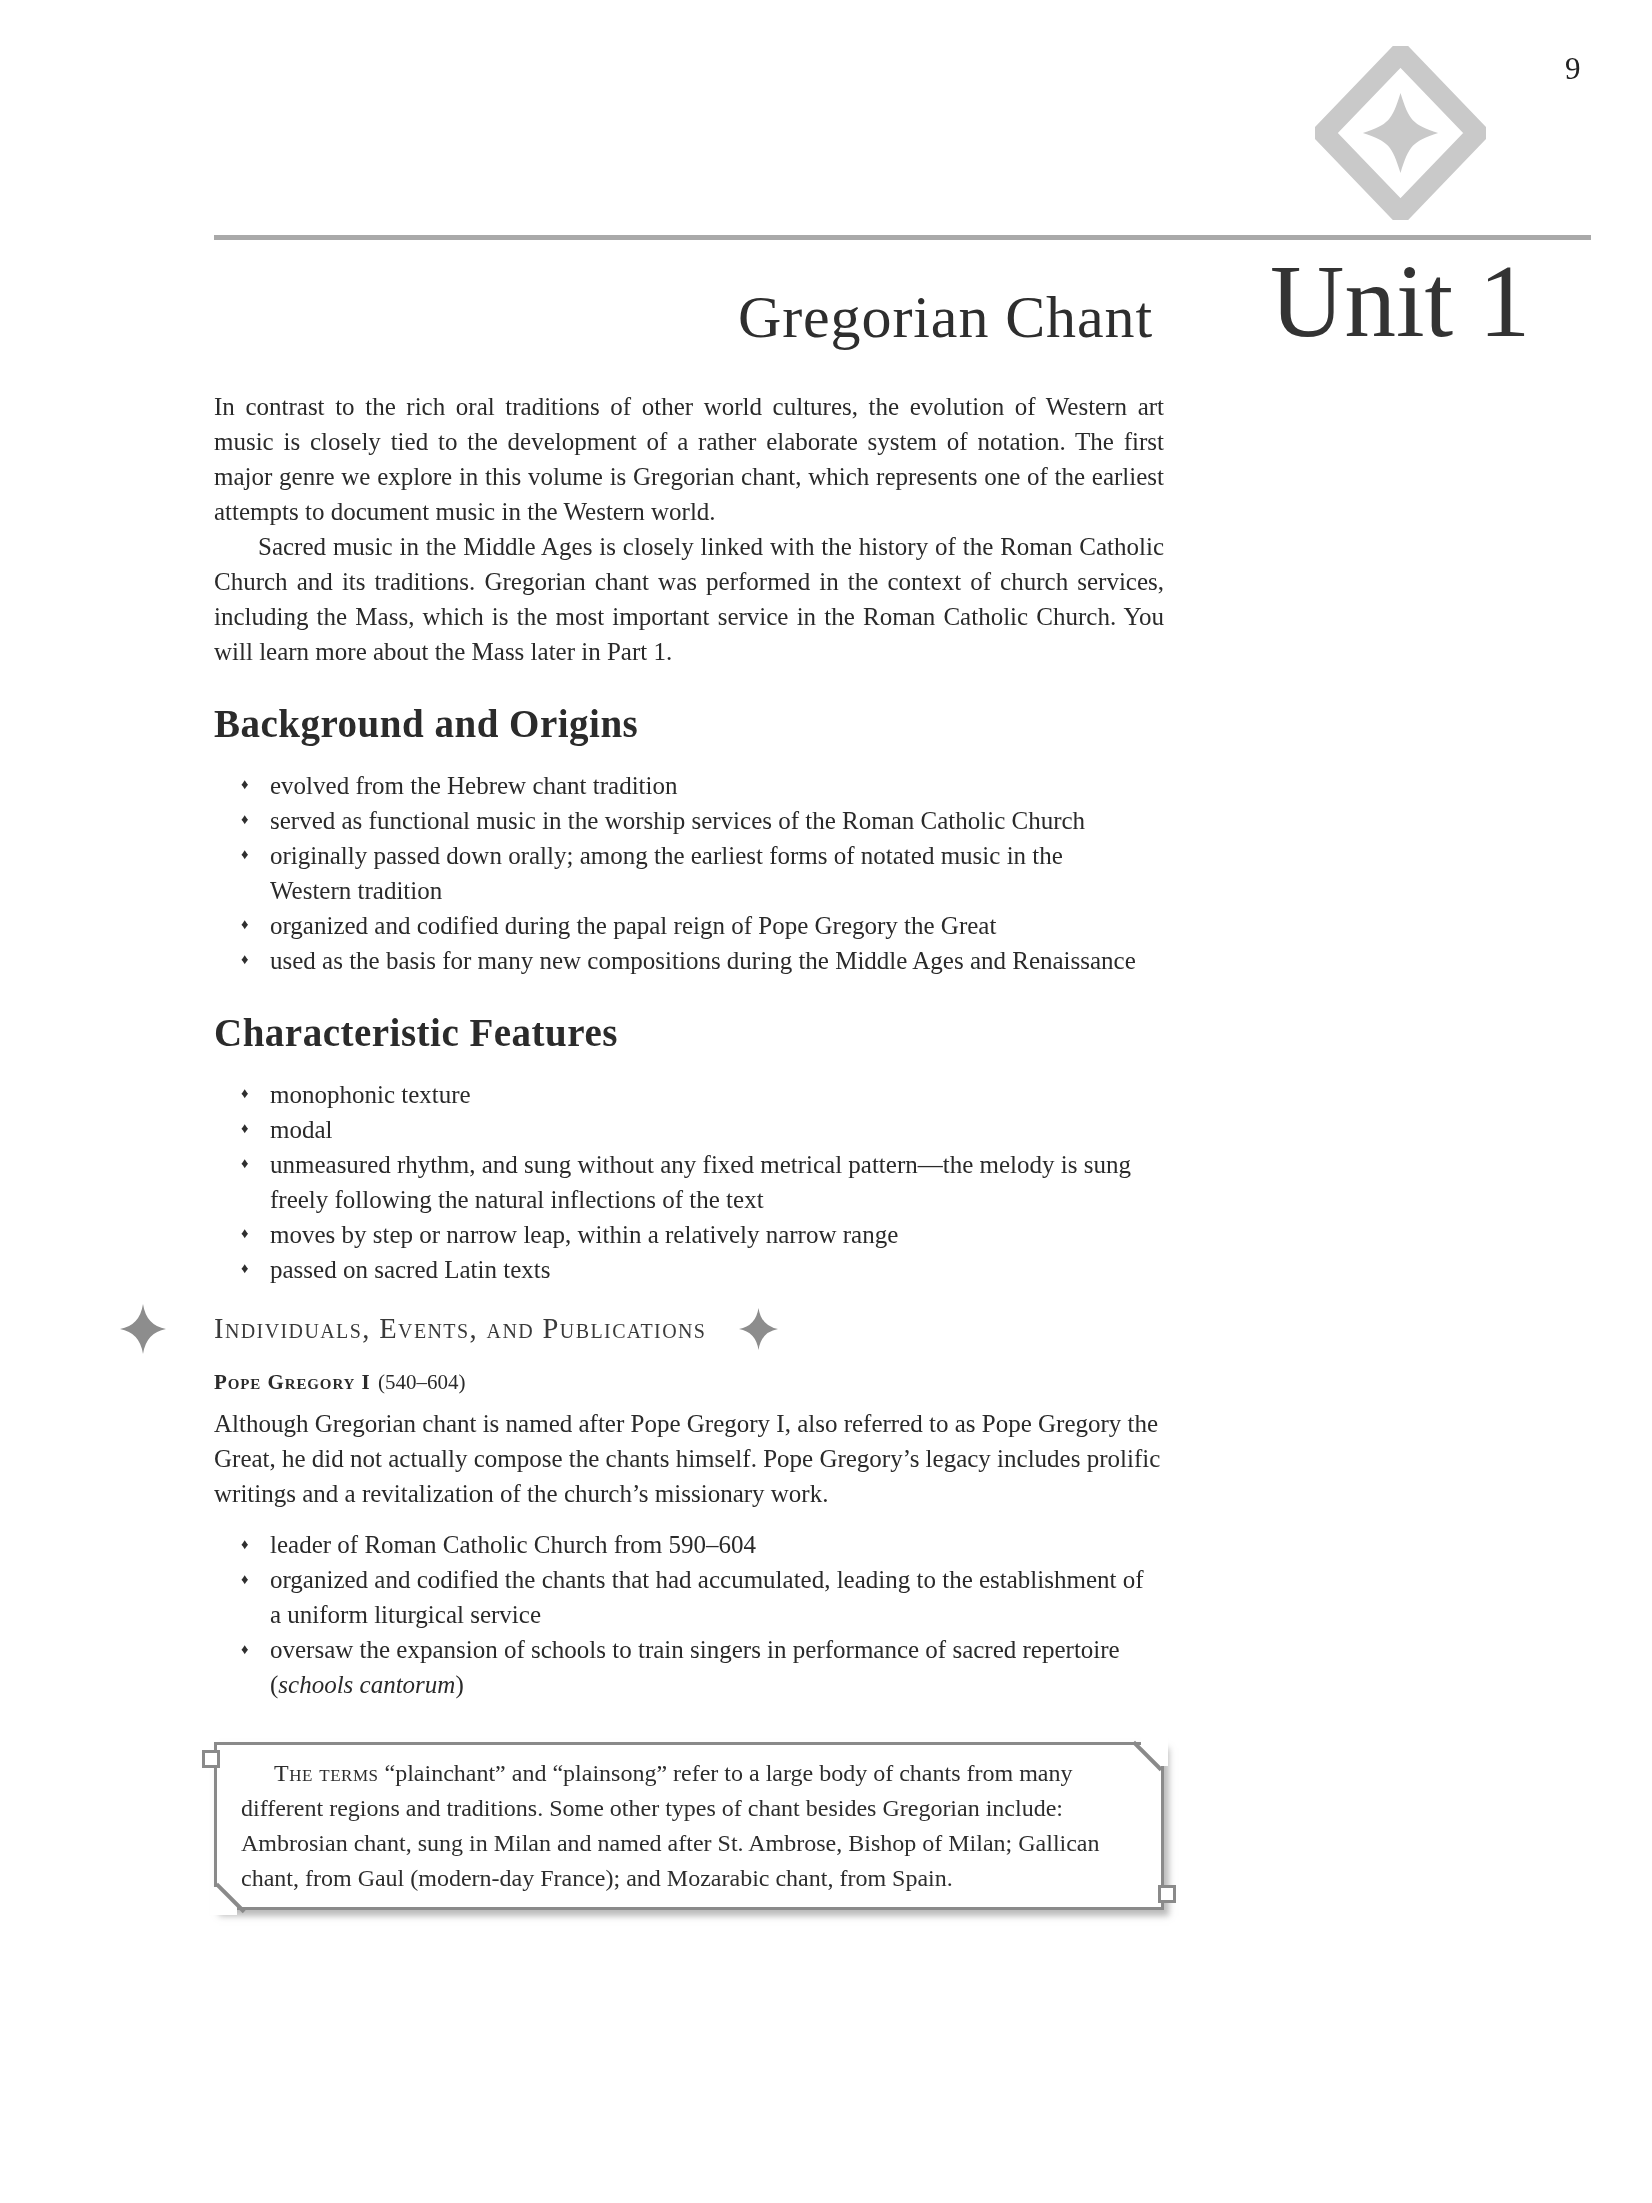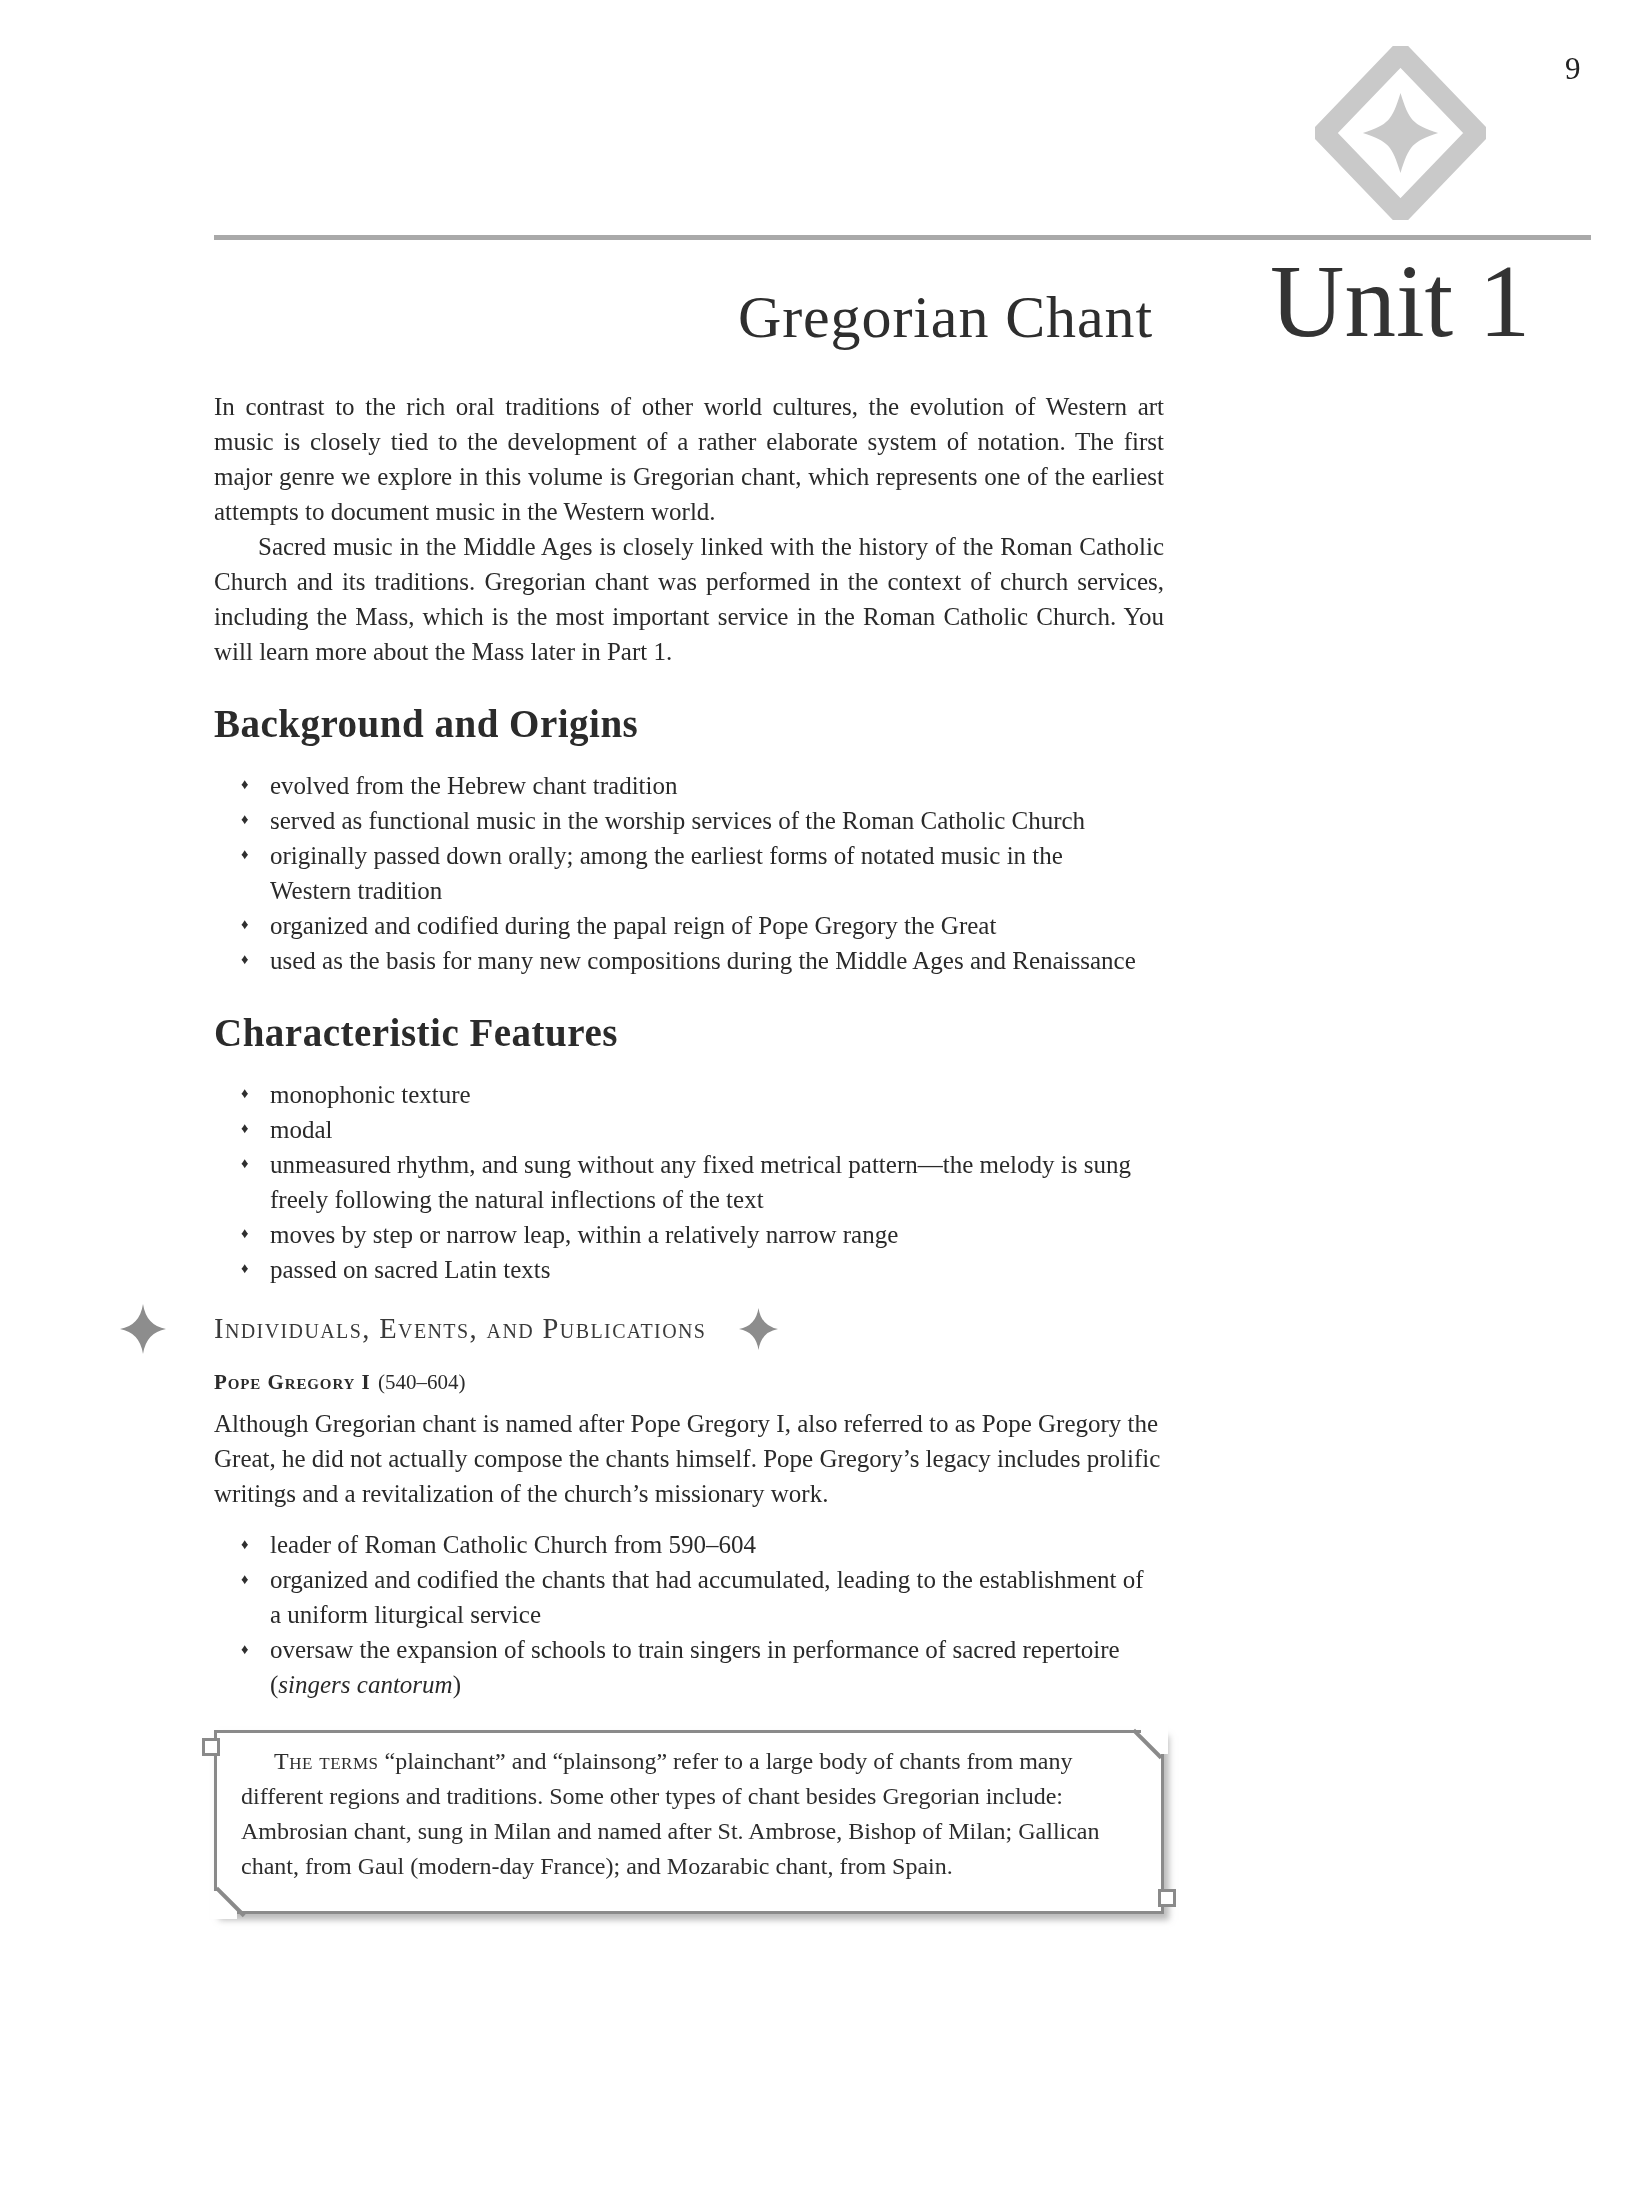--- a/index.html
+++ b/index.html
@@ -40,22 +40,22 @@
   .ind-heading .label{
     font-variant:small-caps;font-size:28.5px;letter-spacing:1.4px;color:#3a3a3a;
   }
   .sparkle-left{position:absolute;left:-94px;top:50%;transform:translateY(-50%);width:46px;height:50px;}
   .sparkle-right{width:39px;height:42px;flex:0 0 auto;}
   .pope-heading{margin:7.3px 0 3.7px 0;font-size:21px;line-height:42px;color:#2b2b2b;}
   .pope-heading .name{font-variant:small-caps;font-weight:bold;letter-spacing:0.9px;}
   .pope-heading .years{font-weight:normal;margin-left:7.3px;}
   
   .note-box{
-    position:relative;margin-top:28px;border:3.7px solid #8a8a8a;
-    padding:11px 24px 27px 24px;box-shadow:4.6px 6.4px 6.4px rgba(130,130,130,0.55);
+    position:relative;margin-top:40px;border:3.7px solid #8a8a8a;
+    padding:11px 24px 11px 24px;box-shadow:4.6px 6.4px 6.4px rgba(130,130,130,0.55);
     background:#fff;
   }
   .note-box p{margin:0;font-size:24px;line-height:35px;text-indent:33px;text-align:left;color:#2d2d2d;}
   .note-box .lead{font-variant:small-caps;letter-spacing:0.5px;}
   .knot{
     position:absolute;width:12px;height:12px;background:#fff;border:3.7px solid #8a8a8a;
   }
   .knot.tl{left:-14.7px;top:4.6px;}
   .knot.br{right:-14.7px;bottom:4.6px;}
   .corner-mask{position:absolute;width:27.5px;height:27.5px;background:#fff;}
@@ -121,21 +121,21 @@
 
   <h3 class="pope-heading">
     <span class="name">Pope Gregory I</span><span class="years">(540–604)</span>
   </h3>
 
   <p class="lpara">Although Gregorian chant is named after Pope Gregory I, also referred to as Pope Gregory the Great, he did not actually compose the chants himself. Pope Gregory’s legacy includes prolific writings and a revitalization of the church’s missionary work.</p>
 
   <ul class="diamond-list">
     <li>leader of Roman Catholic Church from 590–604</li>
     <li>organized and codified the chants that had accumulated, leading to the establishment of a uniform liturgical service</li>
-    <li><span>oversaw the expansion of schools to train singers in performance of sacred repertoire (</span><i>singers cantorum</i><span>)</span></li>
+    <li><span>oversaw the expansion of schools to train singers in performance of sacred repertoire (</span><i>schools cantorum</i><span>)</span></li>
   </ul>
 
   <div class="note-box">
     <span class="corner-mask tr"></span>
     <span class="chamfer tr"></span>
     <span class="corner-mask bl"></span>
     <span class="chamfer bl"></span>
     <span class="knot tl"></span>
     <span class="knot br"></span>
     <p><span class="lead">The terms</span><span> “plainchant” and “plainsong” refer to a large body of chants from many different regions and traditions. Some other types of chant besides Gregorian include: Ambrosian chant, sung in Milan and named after St. Ambrose, Bishop of Milan; Gallican chant, from Gaul (modern-day France); and Mozarabic chant, from Spain.</span></p>

